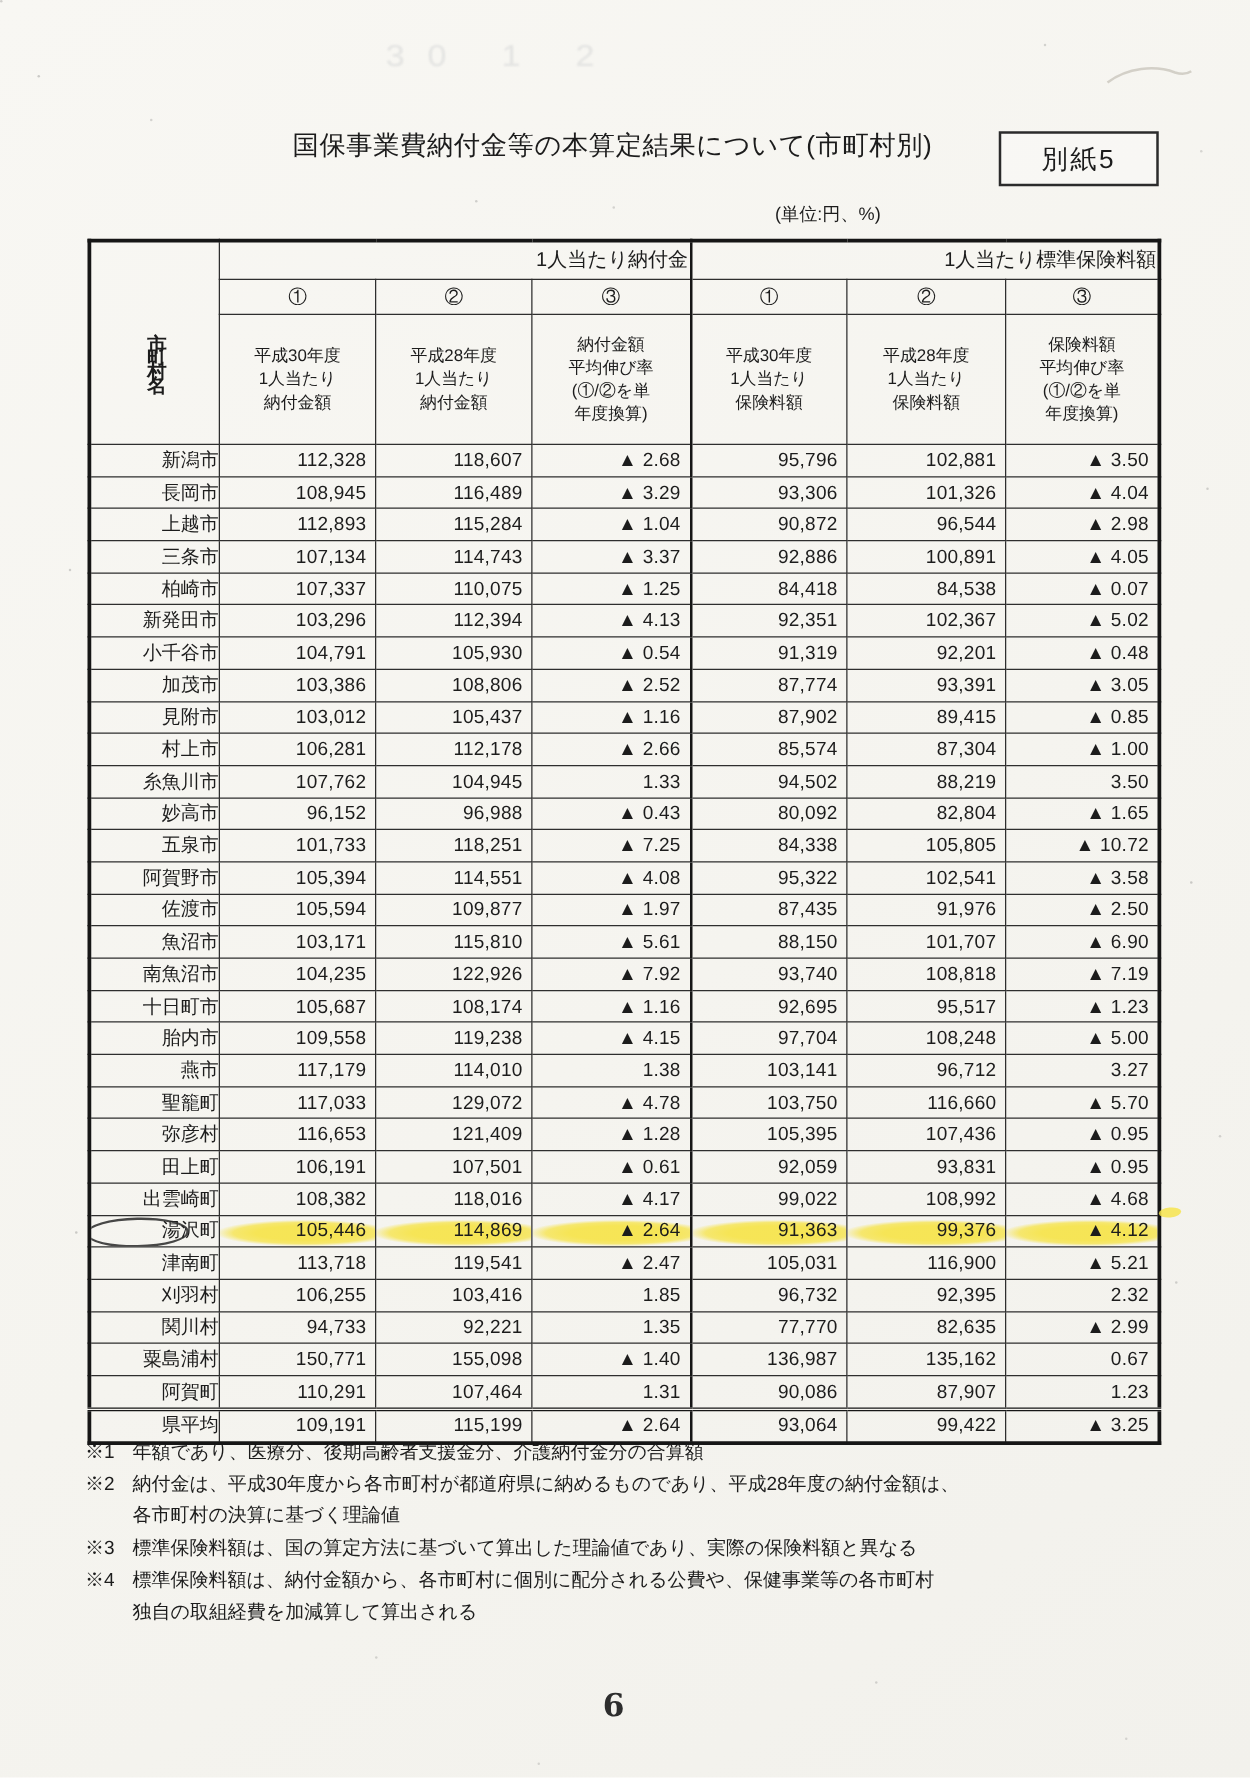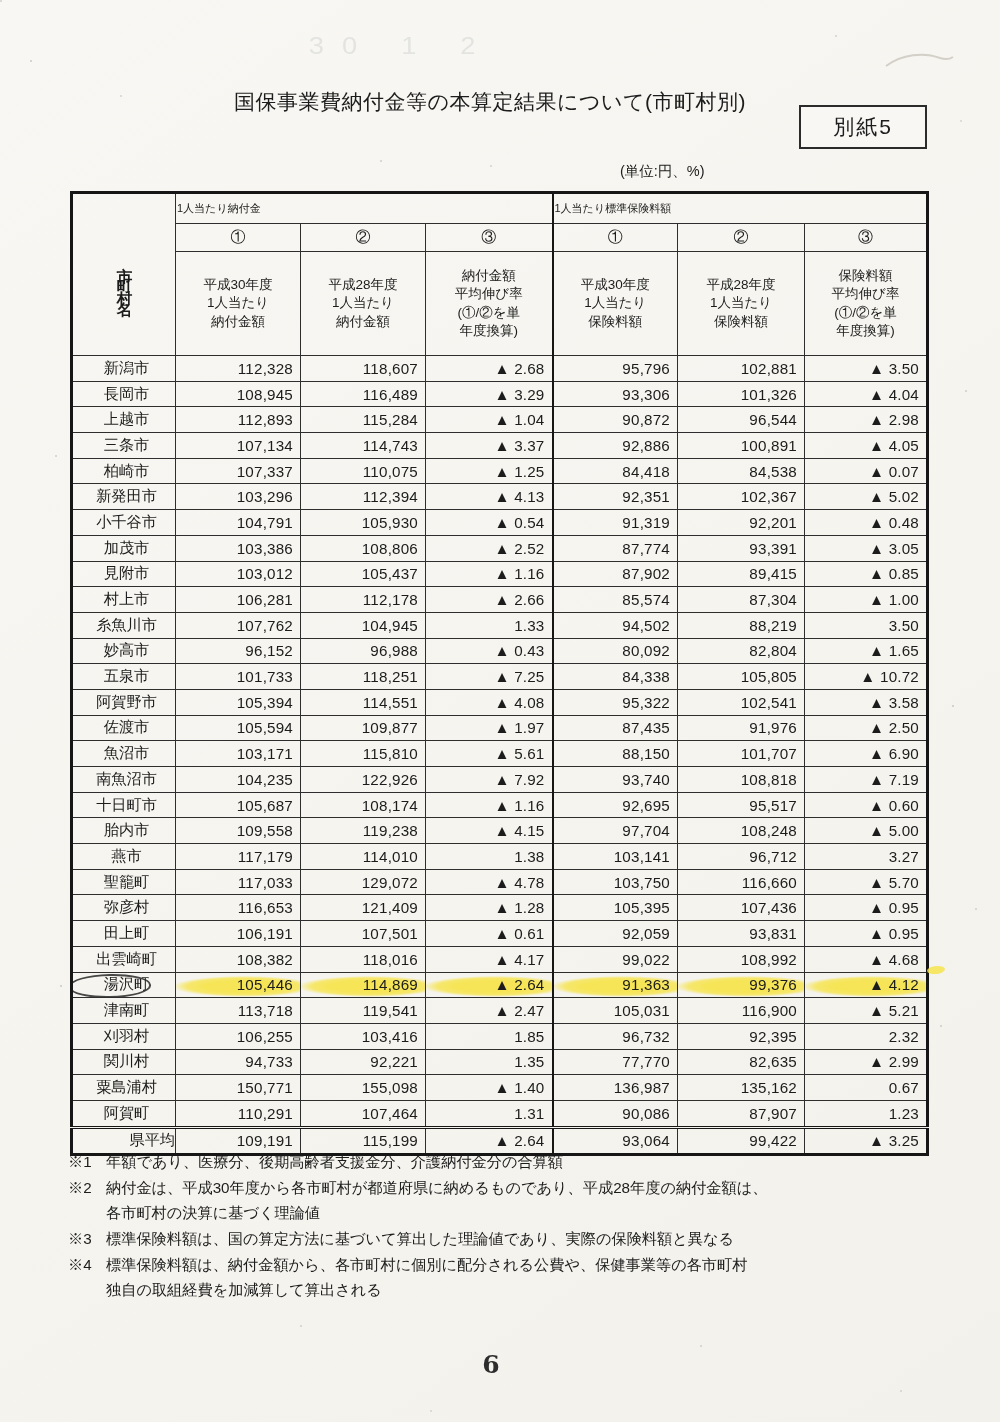--- a/index.html
+++ b/index.html
@@ -13,47 +13,47 @@
     position:absolute;top:34px;left:330px;font-size:21px;letter-spacing:14px;
     color:rgba(125,130,140,.16);transform:scale(1.3,1.15);filter:blur(.6px);
   }
   .besshi-box{
     position:absolute;top:57px;left:799px;width:124px;height:40px;
     border:2px solid #2b2b2b;display:flex;align-items:center;justify-content:center;
     font-size:21px;letter-spacing:2px;background:rgba(255,255,255,.25);margin-top:48px;
   }
   .squiggle{position:absolute;top:50px;left:884px;}
   .page-title{
-    position:absolute;top:88px;left:0;width:980px;text-align:center;
+    position:absolute;top:102px;left:0;width:980px;text-align:center;
     font-size:21px;letter-spacing:.5px;font-weight:500;
   }
   .unit-label{
     position:absolute;top:162px;left:620px;width:306px;text-align:left;font-size:14.5px;
   }
   
   table.main{
     position:absolute;top:191px;left:70px;width:856px;
     border-collapse:collapse;table-layout:fixed;
     border:3px solid #161616;
   }
   table.main th,table.main td{border:1px solid #2e2e2e;overflow:hidden;}
-  .ghead{height:27px;font-size:11px;font-weight:normal;text-align:left;}
+  .ghead{height:27px;font-size:16px;font-weight:normal;text-align:right;}
   .num-row th{height:25px;font-size:15px;font-weight:normal;text-align:center;}
   .desc-row th{
     height:99px;font-size:13.5px;font-weight:normal;text-align:center;
     line-height:1.35;white-space:pre-line;vertical-align:middle;padding:2px 1px;
   }
   .corner{vertical-align:middle;text-align:center;}
   .vtext{
     writing-mode:vertical-rl;text-orientation:upright;
     letter-spacing:11px;font-size:15.5px;display:inline-block;margin-top:8px;
   }
   .grp{border-left:2.5px solid #161616 !important;}
   tbody th.name{
-    height:24.7px;font-size:15.2px;font-weight:normal;text-align:center;
+    height:24.7px;font-size:15.2px;font-weight:normal;text-align:right;
     padding:0 0 0 5px;position:relative;
   }
   tbody td{
     height:24.7px;font-size:15.2px;text-align:right;padding:0 7px 0 0;
     letter-spacing:.2px;white-space:nowrap;
   }
   tr.avg th,tr.avg td{border-top:3px double #161616;}
   tr.avg th.name{text-align:right;padding-left:0;}
   
   td.hl{
@@ -318,21 +318,21 @@
     <td>108,818</td>
     <td>▲ 7.19</td>
   </tr>
       <tr>
     <th class="name">十日町市</th>
     <td>105,687</td>
     <td>108,174</td>
     <td>▲ 1.16</td>
     <td class="grp">92,695</td>
     <td>95,517</td>
-    <td>▲ 0.60</td>
+    <td>▲ 1.23</td>
   </tr>
       <tr>
     <th class="name">胎内市</th>
     <td>109,558</td>
     <td>119,238</td>
     <td>▲ 4.15</td>
     <td class="grp">97,704</td>
     <td>108,248</td>
     <td>▲ 5.00</td>
   </tr>

